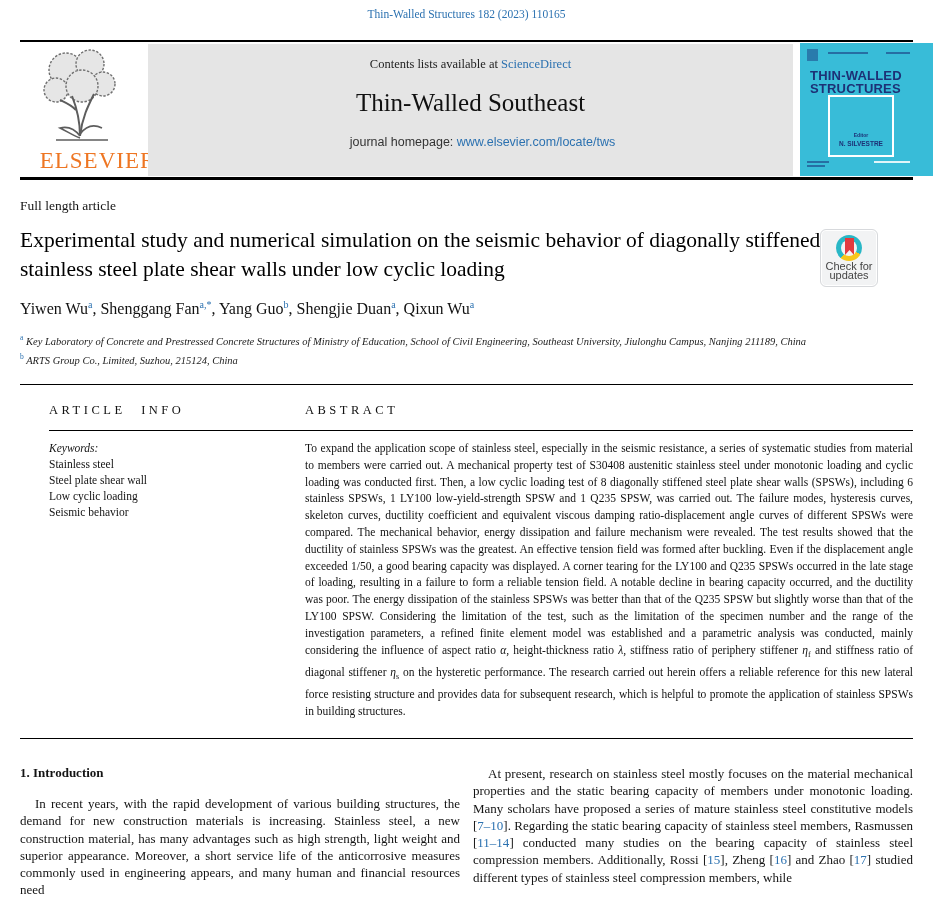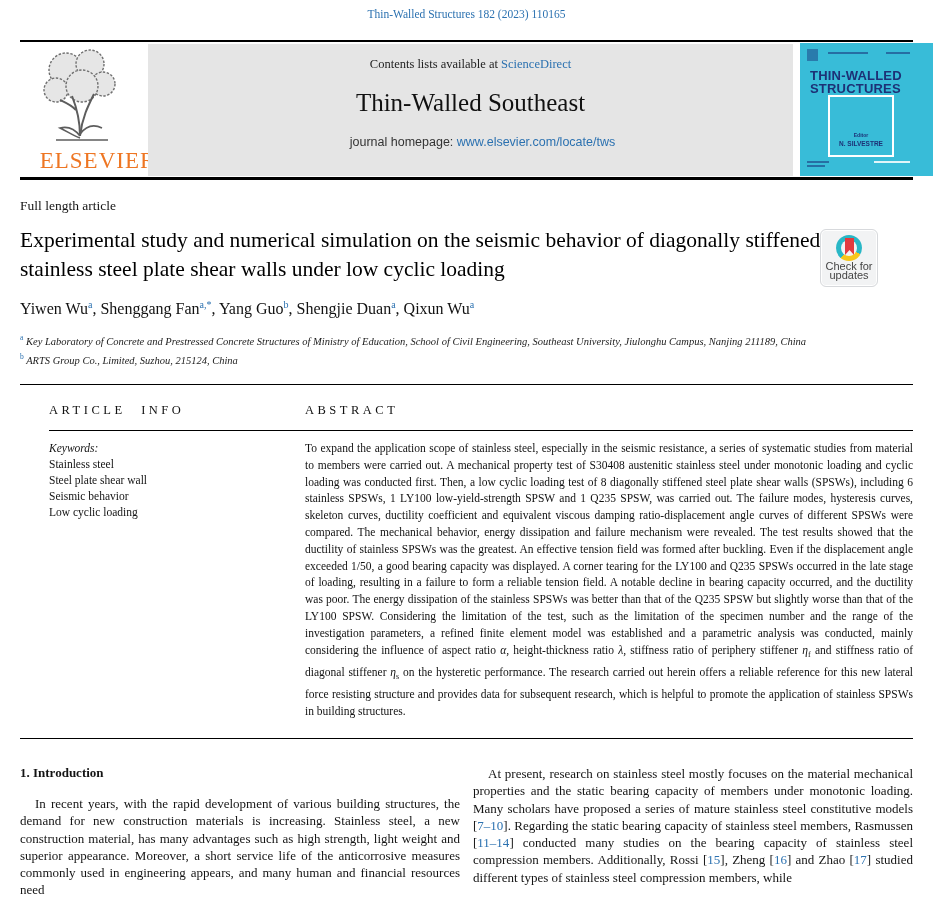--- a/index.html
+++ b/index.html
@@ -161,22 +161,22 @@
 
   <div class="rule rule-thin1"></div>
 
   <div class="info-col">
     <div class="sec-heading">ARTICLE INFO</div>
     <div class="sec-rule"></div>
     <div class="kw-block">
       <div class="kw-label">Keywords:</div>
       <div class="kw">Stainless steel</div>
       <div class="kw">Steel plate shear wall</div>
+      <div class="kw">Low cyclic loading</div>
       <div class="kw">Seismic behavior</div>
-      <div class="kw">Low cyclic loading</div>
     </div>
   </div>
 
   <div class="abs-col">
     <div class="sec-heading">ABSTRACT</div>
     <div class="sec-rule"></div>
     <p class="abs-text"><span>To expand the application scope of stainless steel, especially in the seismic resistance, a series of systematic studies from material to members were carried out. A mechanical property test of S30408 austenitic stainless steel under monotonic loading and cyclic loading was conducted first. Then, a low cyclic loading test of 8 diagonally stiffened steel plate shear walls (SPSWs), including 6 stainless SPSWs, 1 LY100 low-yield-strength SPSW and 1 Q235 SPSW, was carried out. The failure modes, hysteresis curves, skeleton curves, ductility coefficient and equivalent viscous damping ratio-displacement angle curves of different SPSWs were compared. The mechanical behavior, energy dissipation and failure mechanism were revealed. The test results showed that the ductility of stainless SPSWs was the greatest. An effective tension field was formed after buckling. Even if the displacement angle exceeded 1/50, a good bearing capacity was displayed. A corner tearing for the LY100 and Q235 SPSWs occurred in the late stage of loading, resulting in a failure to form a reliable tension field. A notable decline in bearing capacity occurred, and the ductility was poor. The energy dissipation of the stainless SPSWs was better than that of the Q235 SPSW but slightly worse than that of the LY100 SPSW. Considering the limitation of the test, such as the limitation of the specimen number and the range of the investigation parameters, a refined finite element model was established and a parametric analysis was conducted, mainly considering the influence of aspect ratio </span><i>α</i><span>, height-thickness ratio </span><i>λ</i><span>, stiffness ratio of periphery stiffener </span><i>η</i><sub>f</sub><span> and stiffness ratio of diagonal stiffener </span><i>η</i><sub>s</sub><span> on the hysteretic performance. The research carried out herein offers a reliable reference for this new lateral force resisting structure and provides data for subsequent research, which is helpful to promote the application of stainless SPSWs in building structures.</span></p>
   </div>
 
   <div class="rule rule-thin2"></div>

